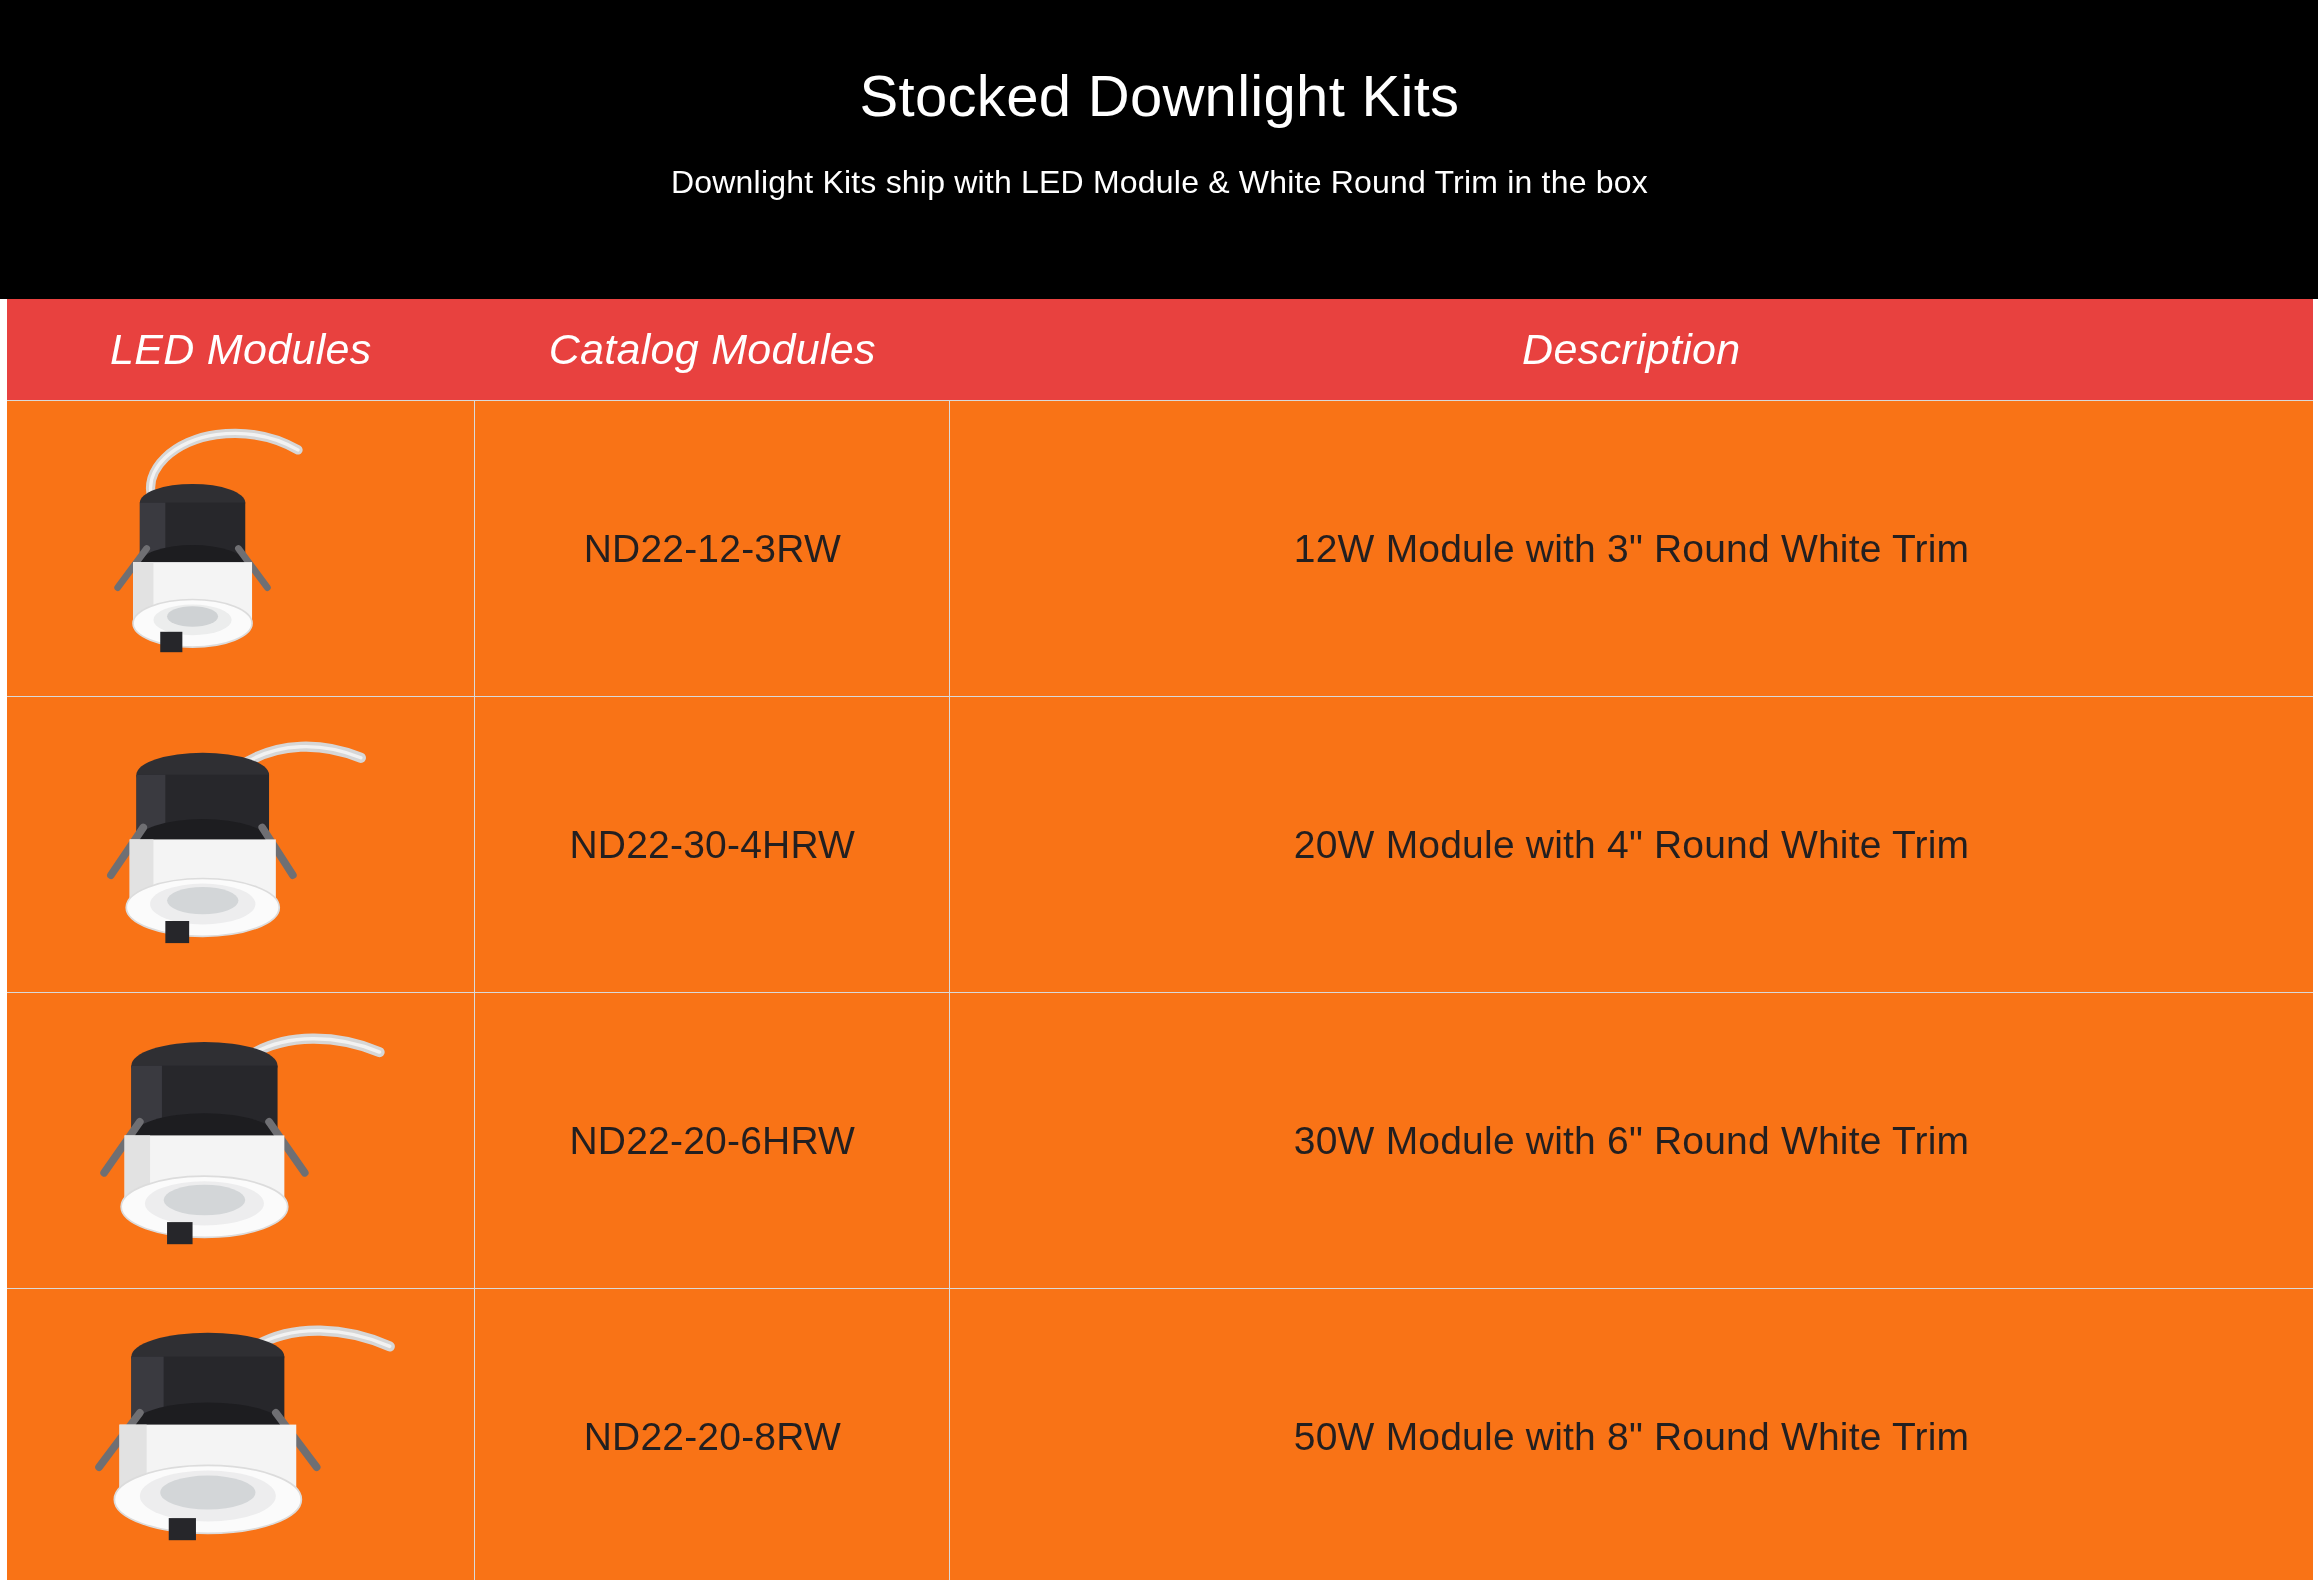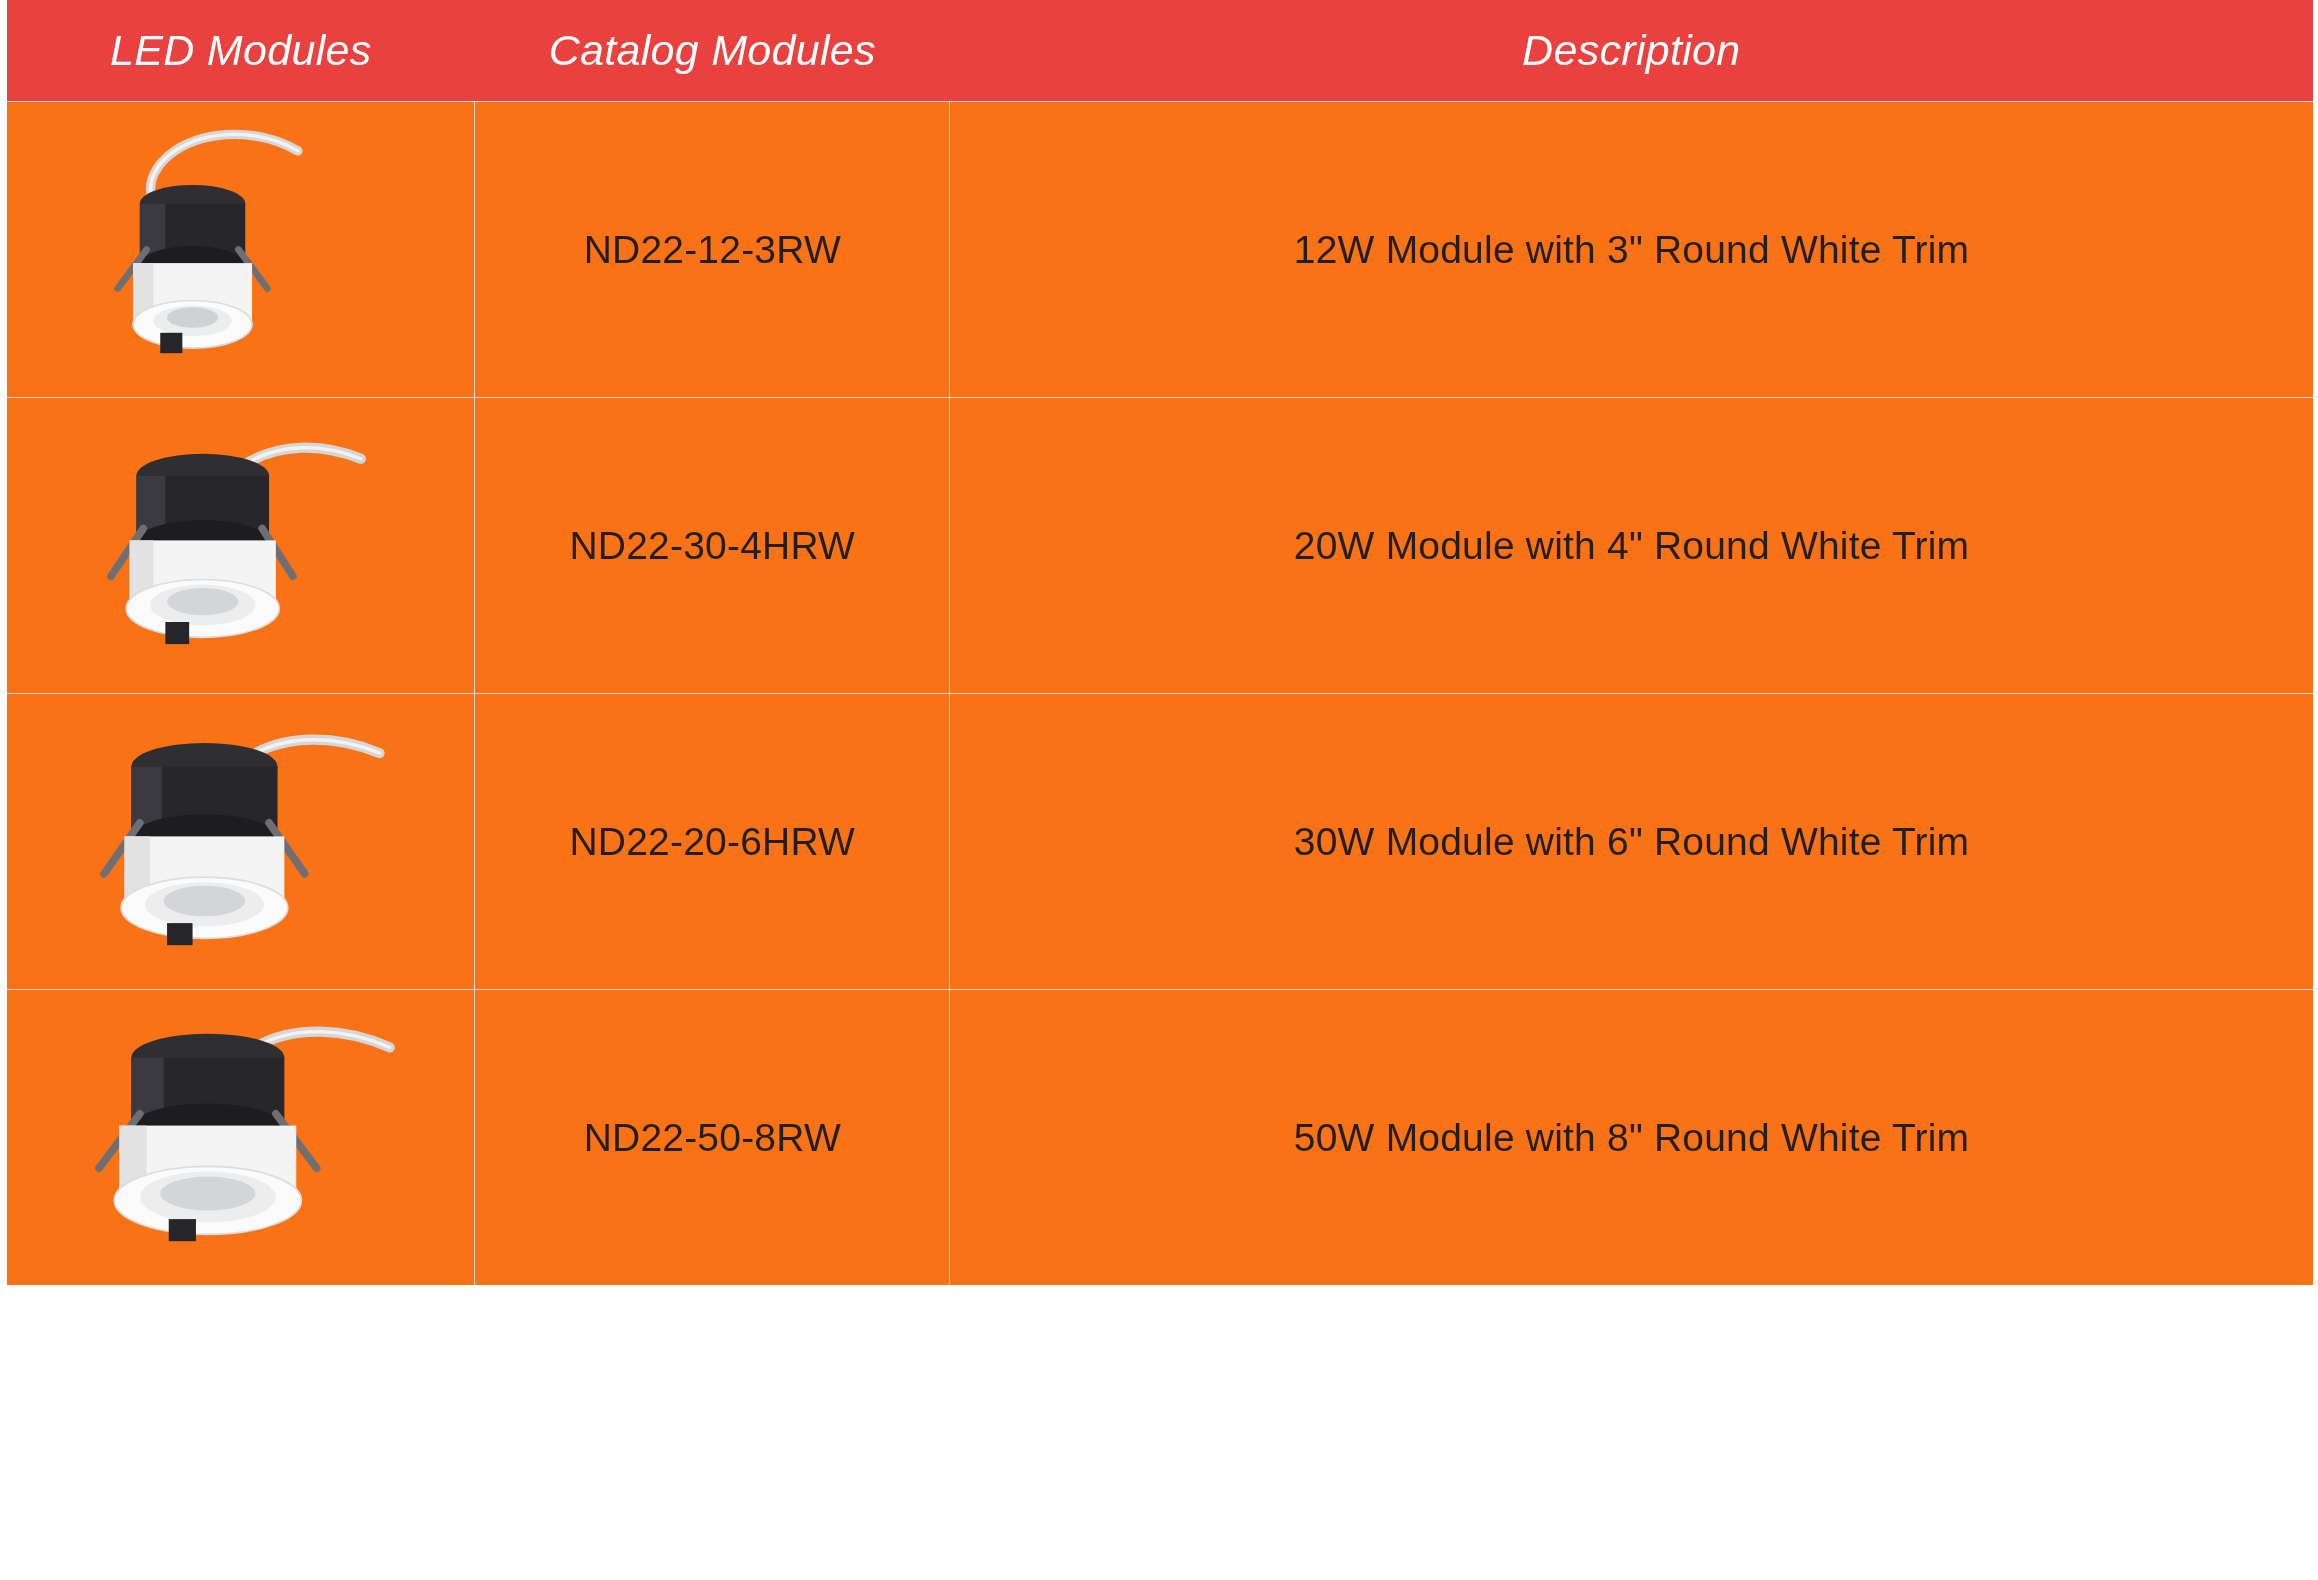--- a/index.html
+++ b/index.html
@@ -107,20 +107,24 @@
     align-items: center;
     justify-content: center;
   }
   svg.downlight { display: block; }
 </style>
 </head>
 <body>
 
 <div class="sheet">
 
+  <div class="banner">
+    <div class="banner-title">Stocked Downlight Kits</div>
+    <div class="banner-subtitle">Downlight Kits ship with LED Module &amp; White Round Trim in the box</div>
+  </div>
 
   <div class="table-wrap">
     <table class="kits">
       <colgroup>
         <col class="col-img">
         <col class="col-cat">
         <col class="col-desc">
       </colgroup>
       <thead>
         <tr>
@@ -238,21 +242,21 @@
                 <rect x="72" y="136" width="208" height="86" fill="#f4f4f4"></rect>
                 <rect x="72" y="136" width="32" height="86" fill="#e2e2e2"></rect>
                 <ellipse cx="176" cy="224" rx="110" ry="40" fill="#fbfbfb" stroke="#dcdcdc" stroke-width="2"></ellipse>
                 <ellipse cx="176" cy="220" rx="80" ry="30" fill="#ededee"></ellipse>
                 <ellipse cx="176" cy="216" rx="56" ry="20" fill="#d3d6d8"></ellipse>
                 <rect x="130" y="246" width="32" height="26" fill="#26262a"></rect>
               </svg>
             </div>
           </td>
           <td>
-            <span class="cat-text">ND22-50-8RW</span>
+            <span class="cat-text">ND22-20-8RW</span>
           </td>
           <td>
             <span class="desc-text">50W Module with 8" Round White Trim</span>
           </td>
         </tr>
 
       </tbody>
     </table>
   </div>
 </div>

